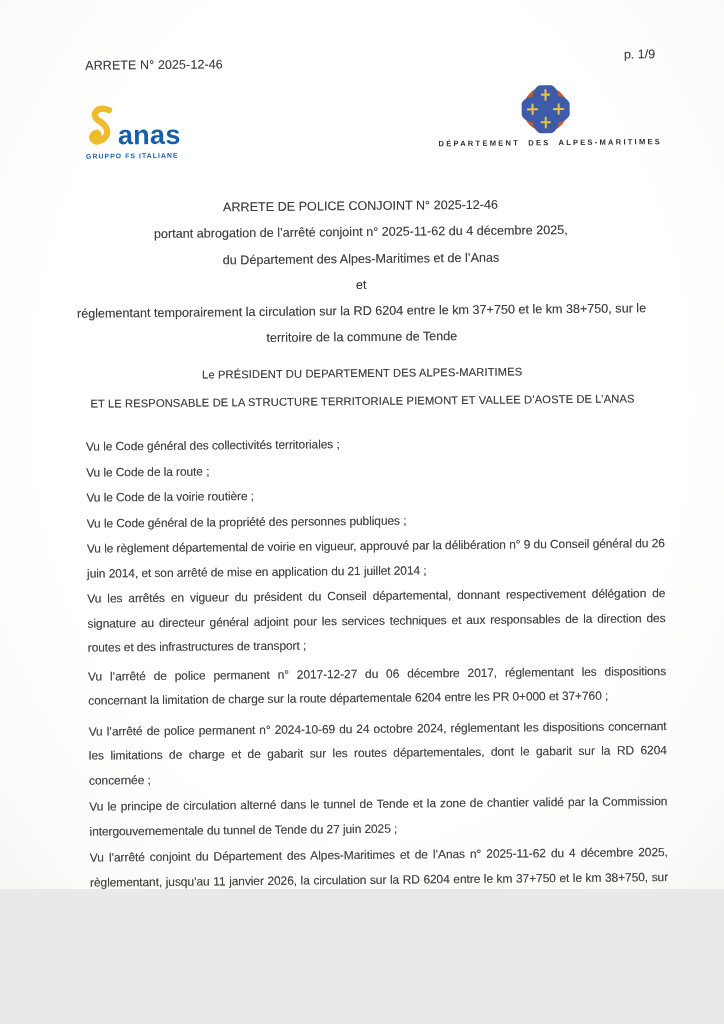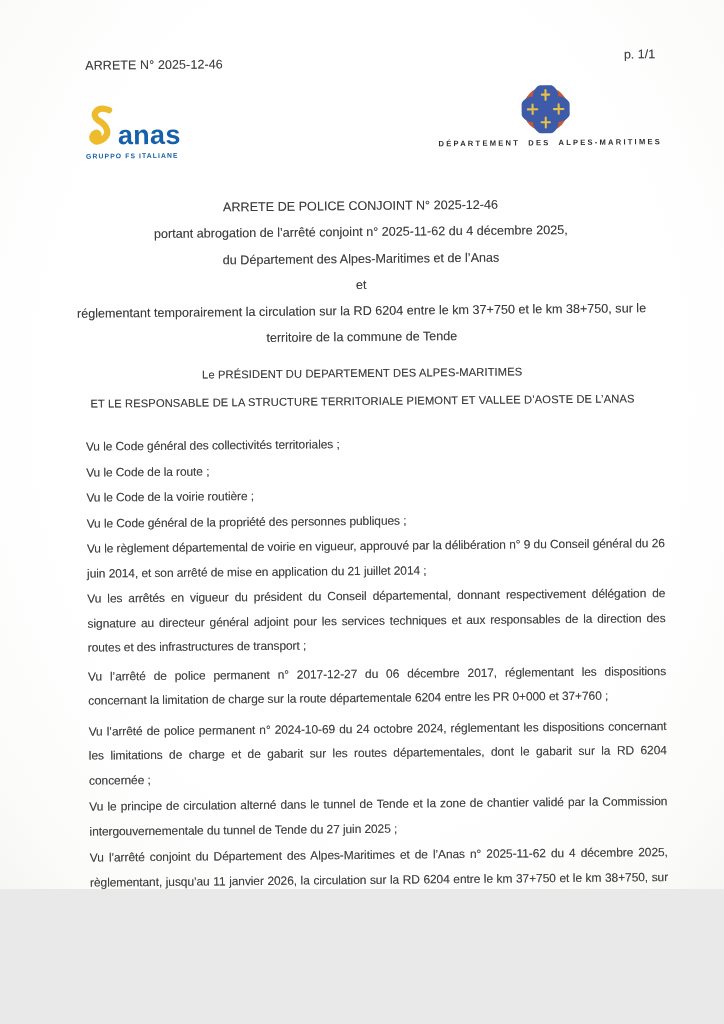--- a/index.html
+++ b/index.html
@@ -56,21 +56,21 @@
   .doc-body p:nth-child(9)  { margin-top: 2px; }
   .doc-body p:nth-child(10) { margin-top: 2px; }
 </style>
 </head>
 <body>
 
 <div class="sheet">
   <div class="tilt">
 
     <div class="arrete-ref">ARRETE N° 2025-12-46</div>
-    <div class="page-num">p. 1/1</div>
+    <div class="page-num">p. 1/9</div>
 
     <div class="anas">
       <div class="anas-row">
         <span>
           <svg width="30" height="42" viewBox="0 0 34 50" aria-hidden="true">
             <path d="M 27 8 C 12 2, 5 14, 14 20 C 26 27, 29 38, 17 44 C 8 48, 4 40, 9 36 C 13 33, 16 37, 13 40" fill="none" stroke-width="7.5" stroke-linecap="round" stroke="#EDBB2C"></path>
           </svg>
         </span>
         <span class="anas-word">anas</span>
       </div>

